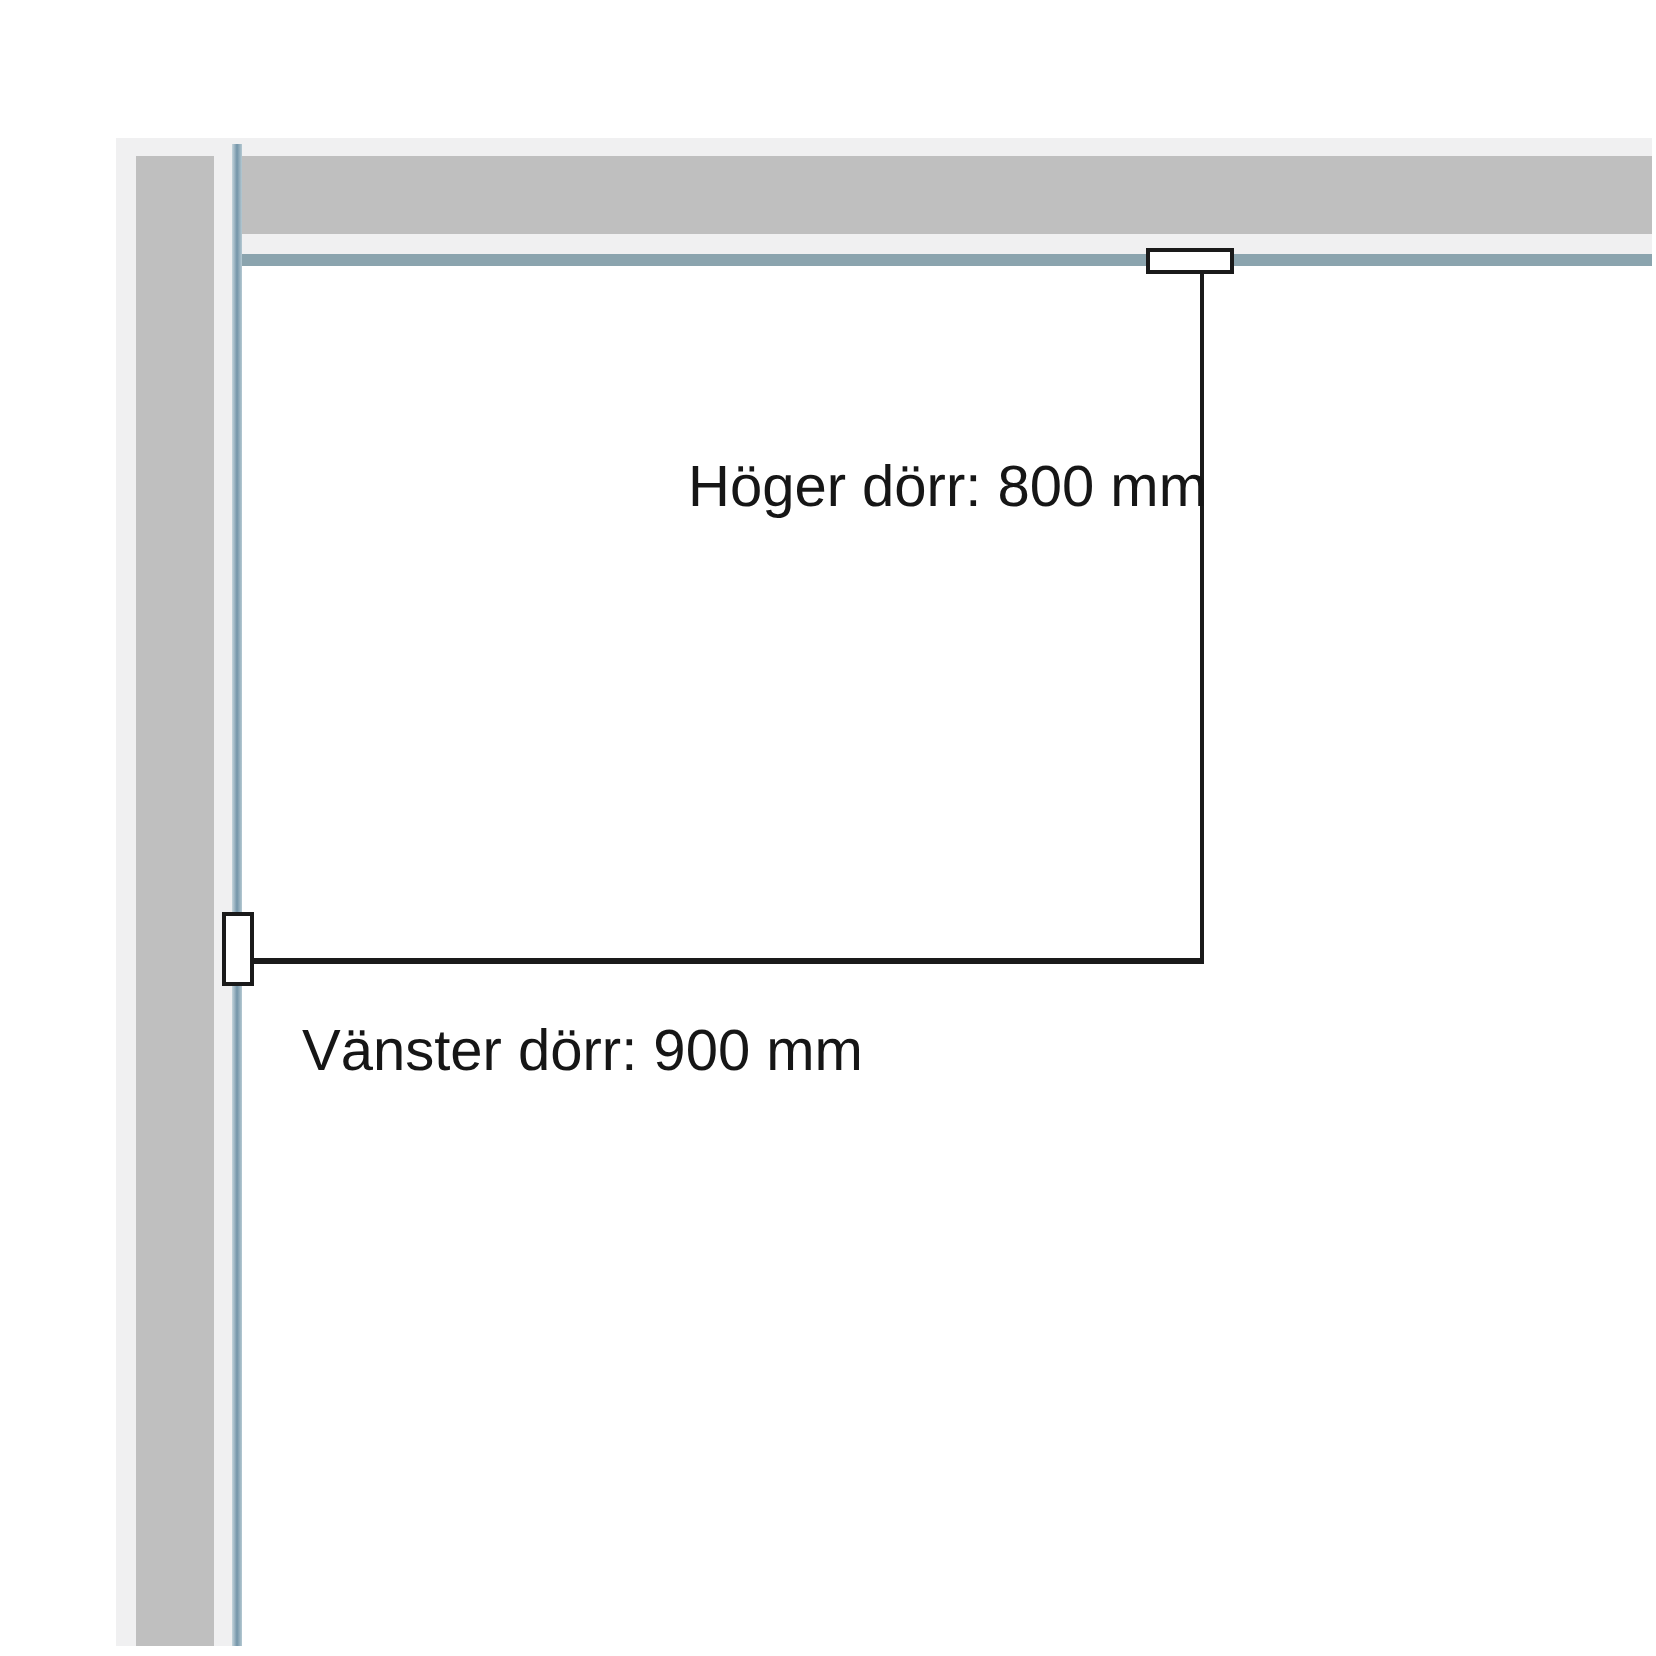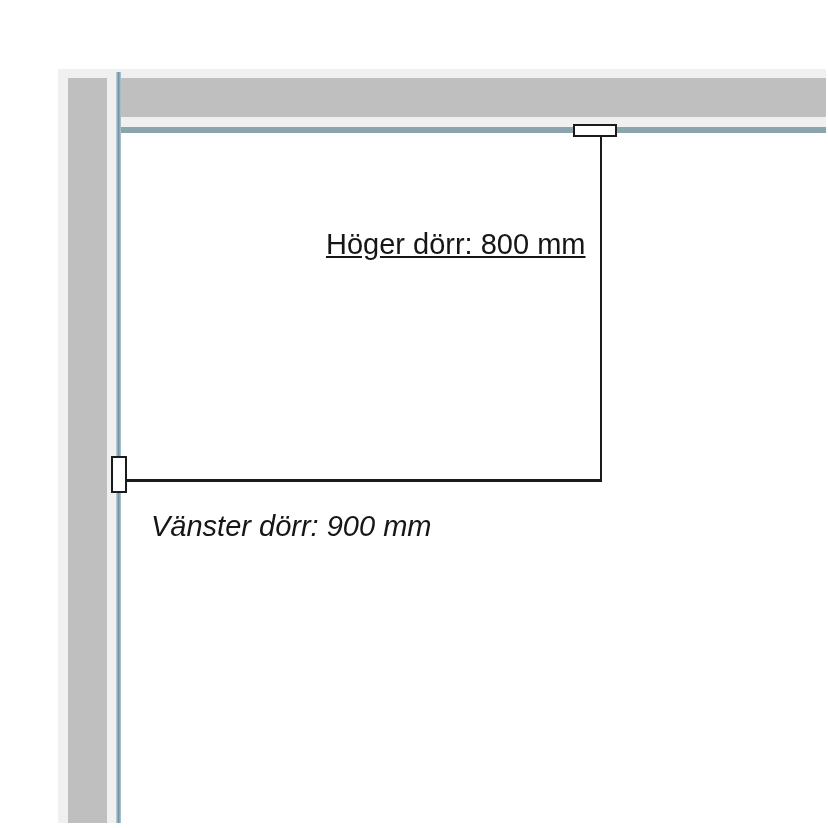--- a/index.html
+++ b/index.html
@@ -46,22 +46,22 @@
   #right-door-marker { left: 573px; top: 124px; width: 44px; height: 13px; }
   #left-door-marker  { left: 111px; top: 456px; width: 16px; height: 37px; }
 
   
   .dim-label {
     color: #161616;
     font-size: 29px;
     line-height: 29px;
     white-space: nowrap;
   }
-  #right-door-label { left: 326px; top: 230px; text-decoration: underline; }
-  #left-door-label  { left: 151px; top: 512px; font-style: italic; }
+  #right-door-label { left: 344px; top: 230px; }
+  #left-door-label  { left: 151px; top: 512px; }
 </style>
 </head>
 <body>
 
 <div id="canvas">
 
   <div class="abs wall-edge" id="top-wall-top-edge"></div>
   <div class="abs wall-gray" id="top-wall-gray"></div>
   <div class="abs wall-edge" id="top-wall-bottom-edge"></div>
   <div class="abs" id="top-rail"></div>

